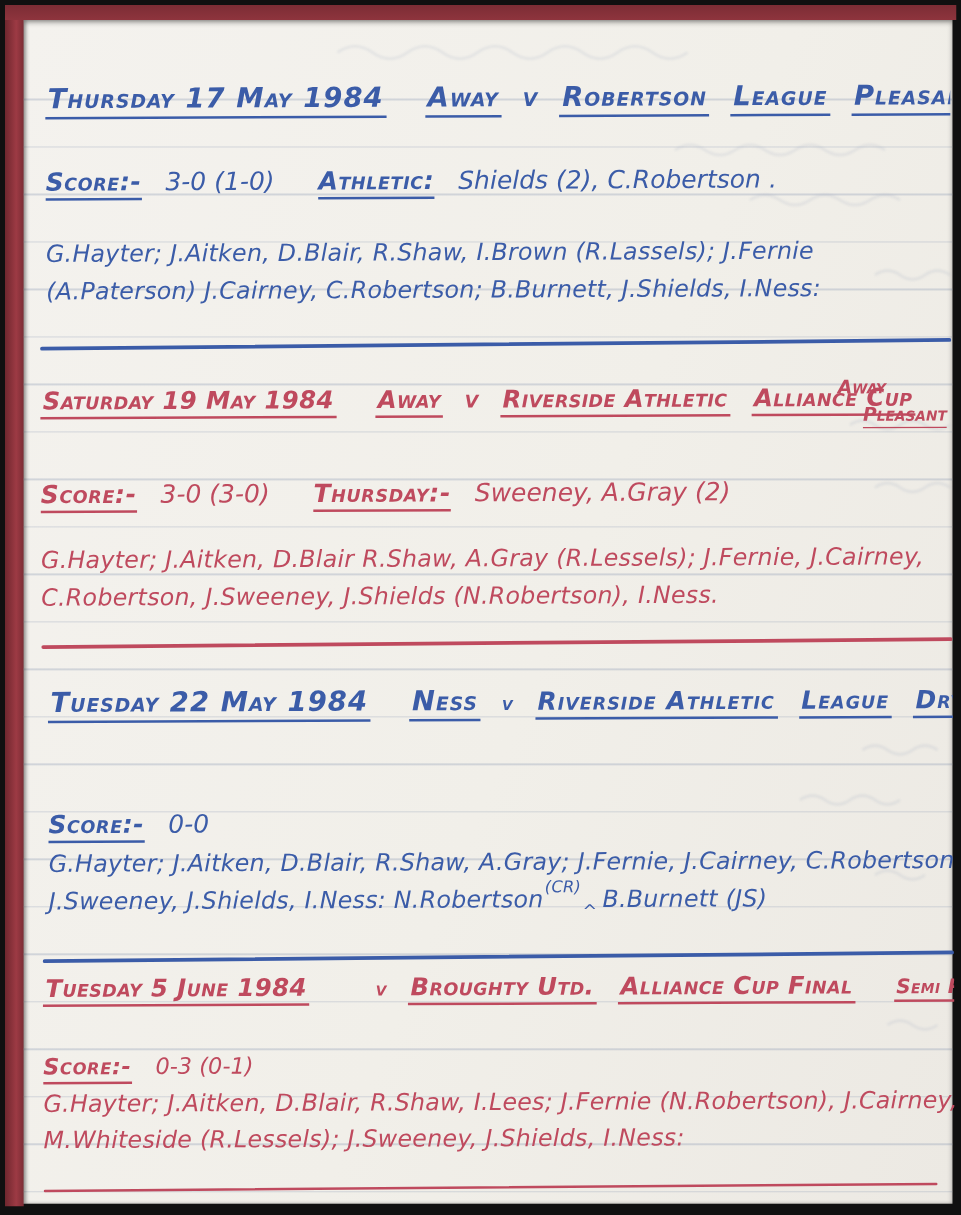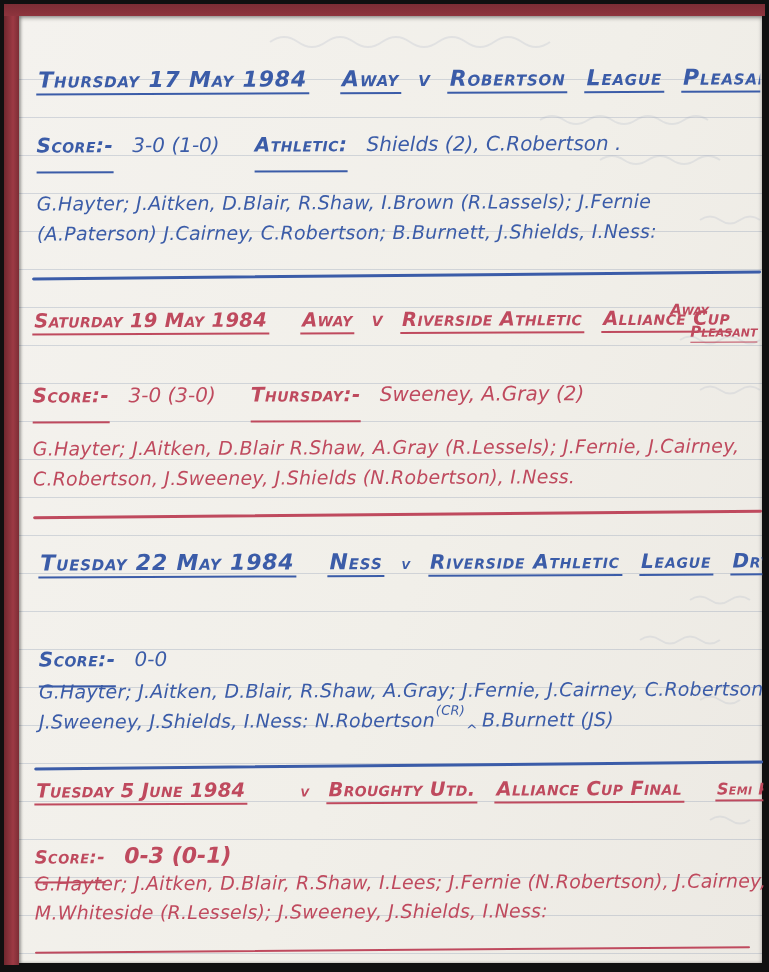--- a/index.html
+++ b/index.html
@@ -29,21 +29,21 @@
   .line{position:absolute;white-space:nowrap;}
   .ink-blue{color:#3b5ca8;}
   .ink-red{color:#bf4a5e;}
   .hdr span{font-variant:small-caps;font-weight:600;font-size:22px;letter-spacing:.8px;font-style:italic;}
   .hdr-sm span{font-size:19.5px;letter-spacing:.3px;}
   .u{border-bottom:2px solid currentColor;padding:0 2px 1px 2px;}
   .seg{margin-right:26px;}
   .seg-tight{margin-right:12px;text-align:center;}
   .hand{font-style:italic;font-size:19px;letter-spacing:.2px;}
   .lbl{font-variant:small-caps;font-weight:600;font-size:20px;font-style:italic;letter-spacing:.5px;
-    border-bottom:2px solid currentColor;padding-bottom:14px;margin-right:14px;}
+    border-bottom:2px solid currentColor;padding-bottom:1px;margin-right:14px;}
   .val{font-style:italic;font-size:20px;margin-right:30px;}
   .sep{position:absolute;height:3px;border-radius:2px;}
   .note{font-variant:small-caps;font-weight:600;font-size:15px;font-style:italic;
     border-bottom:1.5px solid currentColor;padding-bottom:1px;}
   .sup{display:inline-block;transform:translateY(-12px);font-size:13px;margin:0 1px;}
   .caret{display:inline-block;transform:translateY(8px);font-size:14px;margin-right:4px;}
   .ghost{position:absolute;left:0;top:0;pointer-events:none;filter:blur(.7px);opacity:.5;}
 </style>
 </head>
 <body>
@@ -126,19 +126,19 @@
 
   <div class="line hdr hdr-sm ink-red" style="left:14px;top:762px;">
     <span class="u" style="margin-right:48px;">Tuesday 5 June 1984</span>
     <span class="seg-tight" style="font-size:15px;">v</span>
     <span class="u seg-tight">Broughty Utd.</span>
     <span class="u seg">Alliance Cup Final</span>
     <span class="u" style="font-size:16px;">Semi Pleasant</span>
   </div>
   <div class="line ink-red" style="left:14px;top:826px;">
     <span class="lbl" style="font-size:18px;">Score:-</span>
-    <span class="val" style="font-size:22px;font-weight:bold;">0-3 (0-1)</span>
+    <span class="val" style="font-size:18px;">0-3 (0-1)</span>
   </div>
   <div class="line hand ink-red" style="left:14px;top:855px;">G.Hayter; J.Aitken, D.Blair, R.Shaw, I.Lees; J.Fernie (N.Robertson), J.Cairney,</div>
   <div class="line hand ink-red" style="left:14px;top:884px;">M.Whiteside (R.Lessels); J.Sweeney, J.Shields, I.Ness:</div>
   <div class="sep ink-red" style="left:14px;top:933px;width:715px;height:2px;background:#bf4a5e;transform:rotate(-.2deg);"></div>
 
 </div>
 
 </body></html>

